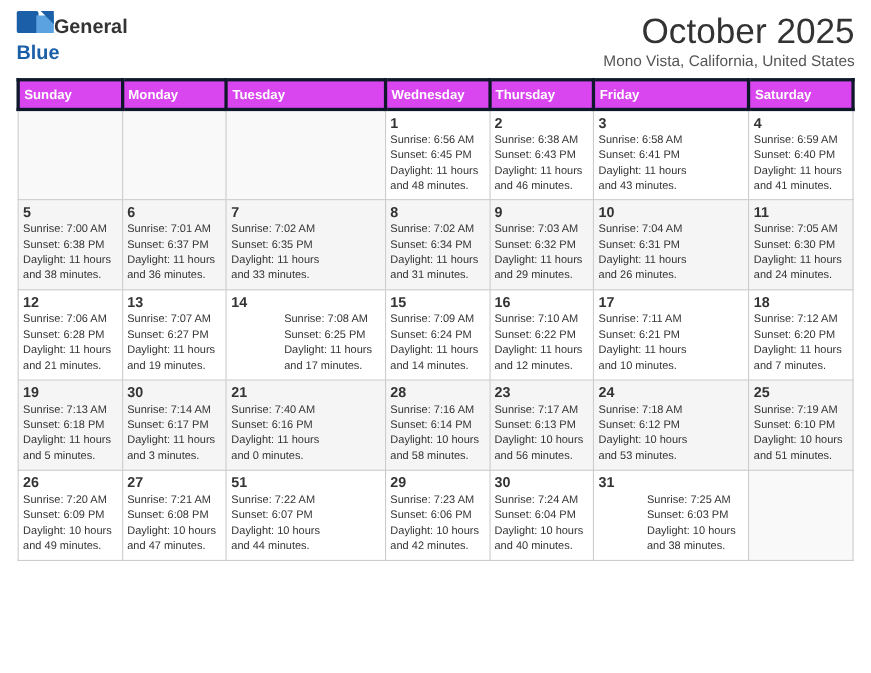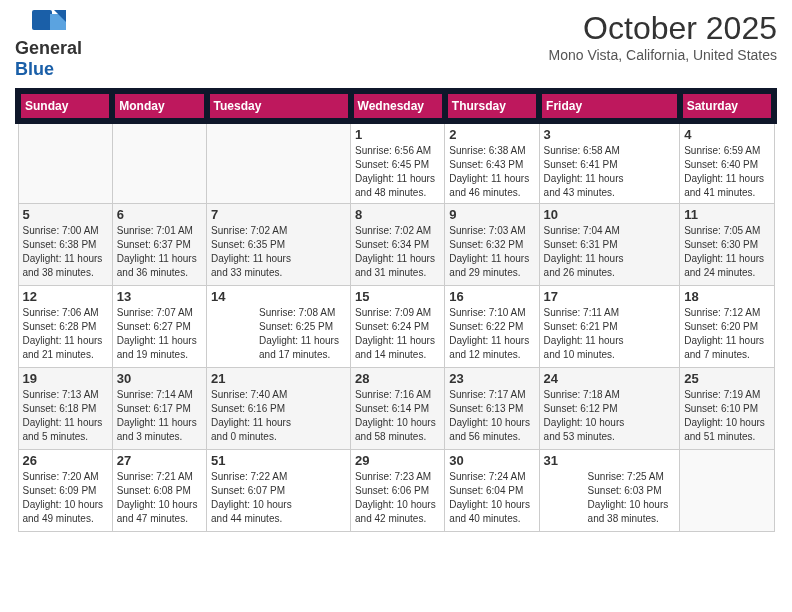--- a/index.html
+++ b/index.html
@@ -31,48 +31,47 @@
       color: #333;
     }
     .logo-blue {
       font-size: 18px;
       font-weight: bold;
       color: #1a5fa8;
     }
     .logo-row {
       display: flex;
       align-items: center;
-      flex-direction: column;
     }
     .title-area {
       text-align: right;
     }
     .month-title {
       font-size: 32px;
       color: #333;
       font-weight: normal;
     }
     .location {
       font-size: 14px;
       color: #555;
       text-align: right;
     }
     .calendar {
       width: 100%;
       border-collapse: collapse;
       font-size: 10.5px;
     }
     .calendar thead tr th {
-      background-color: #be185d;
+      background-color: #d946ef;
       color: white;
       padding: 5px 4px;
       text-align: left;
       font-size: 12px;
       font-weight: bold;
-      border: 6px solid #0f172a;
+      border: 3px solid #0f172a;
     }
     .calendar tbody tr td {
       border: 1px solid #ccc;
       vertical-align: top;
       padding: 3px 4px;
       height: 82px;
       background: #fff;
     }
     .calendar tbody tr:nth-child(even) td {
       background: #f5f5f5;

